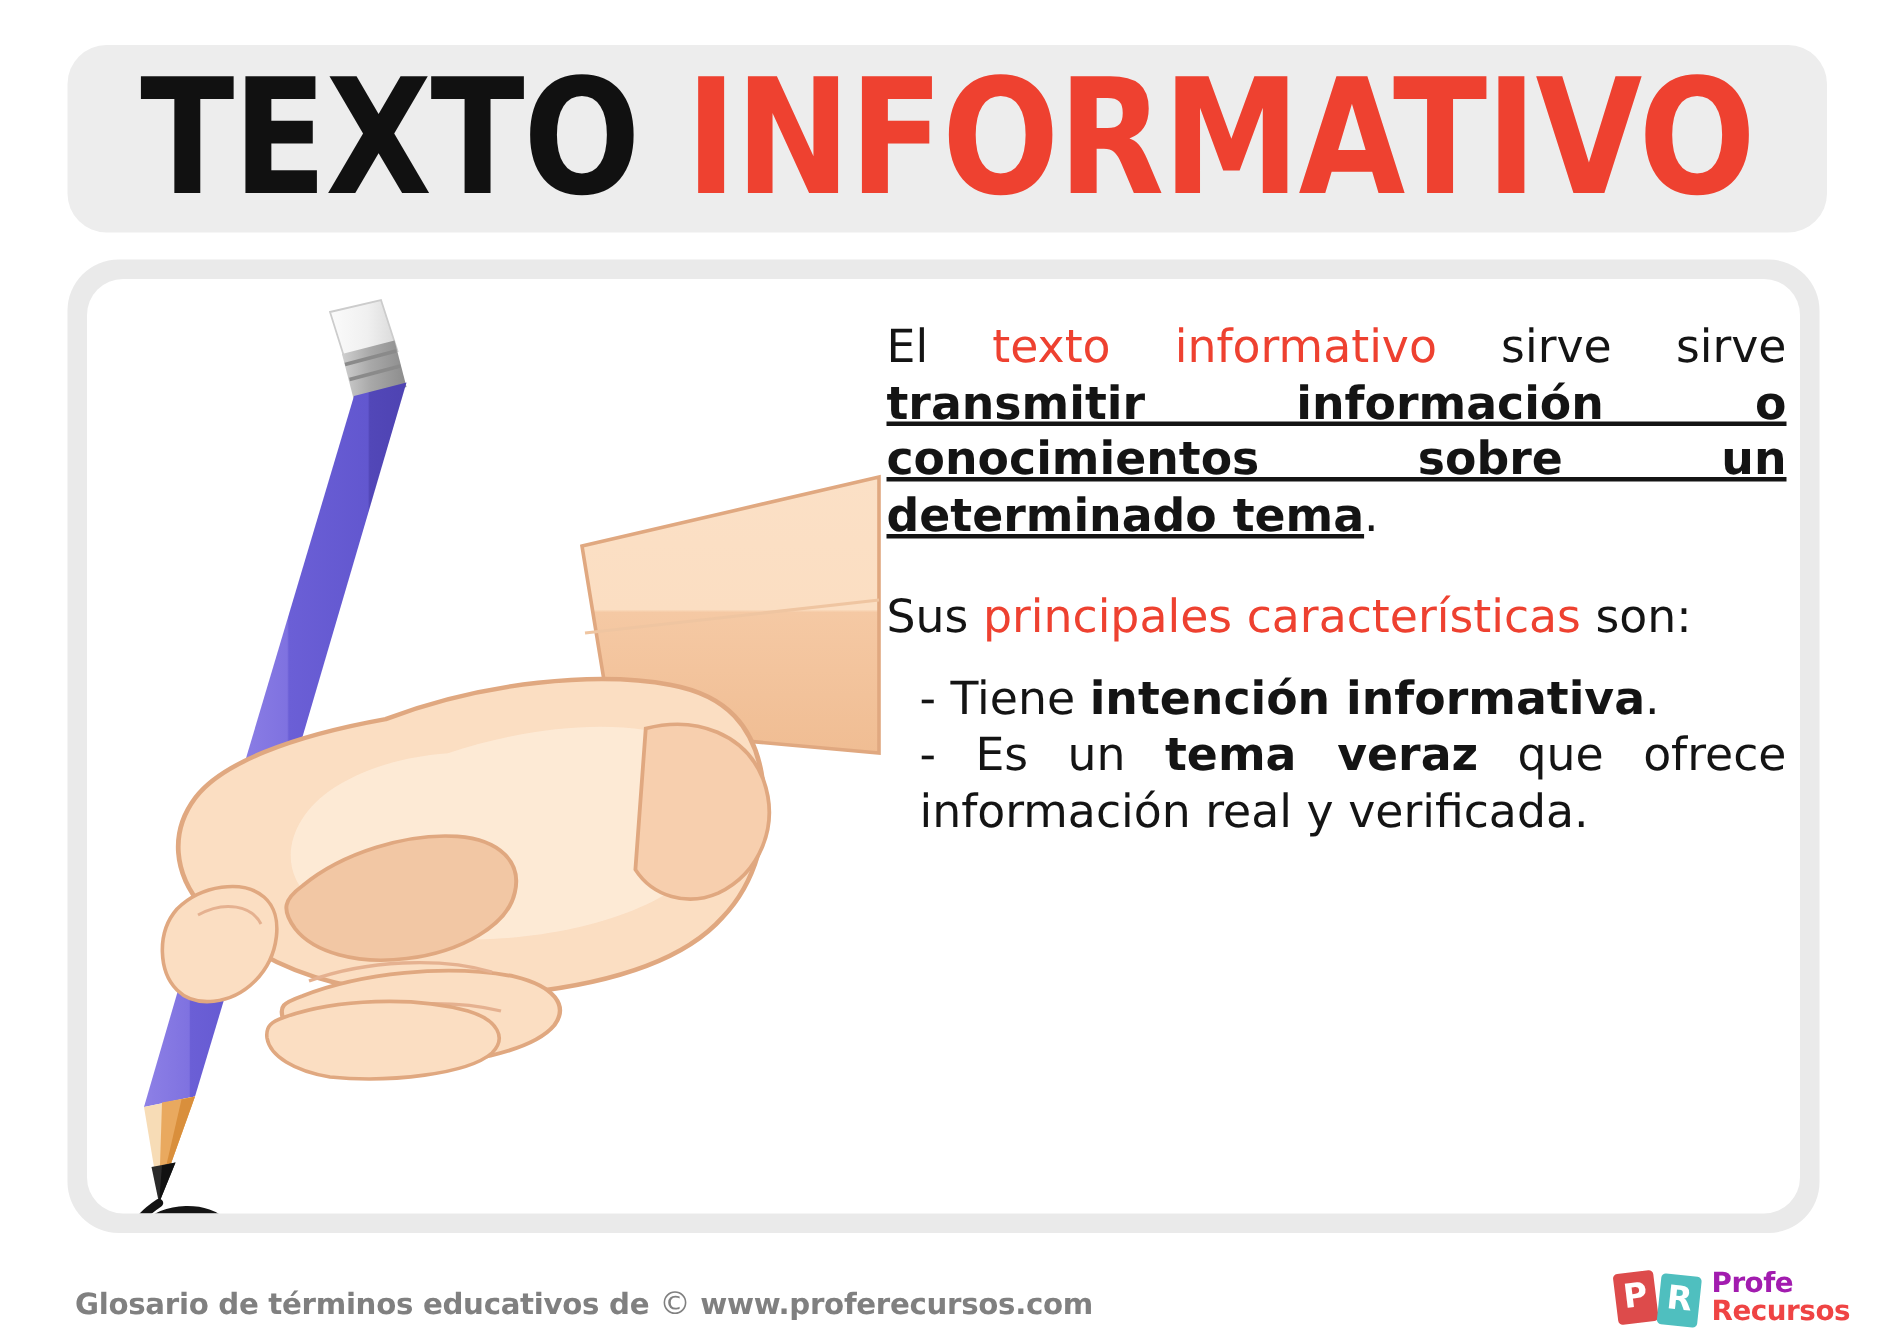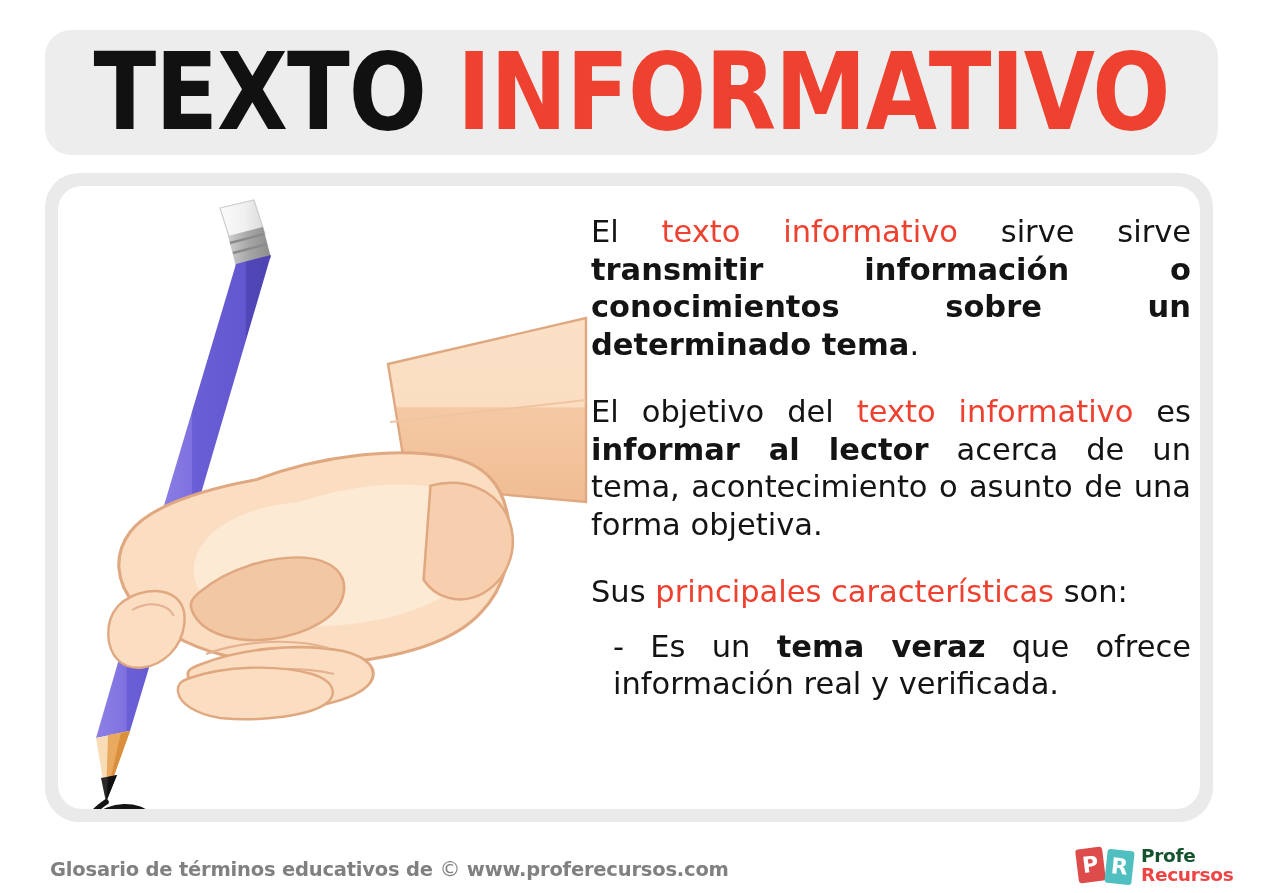--- a/index.html
+++ b/index.html
@@ -87,20 +87,21 @@
   .para {
     text-align: justify;
     text-justify: inter-word;
     margin: 0 0 30px 0;
   }
   .para:last-child { margin-bottom: 0; }
   .para-nospace { margin-bottom: 17px; }
   .red { color: #ee4130; }
   .bu {
     font-weight: bold;
+    text-decoration: underline;
     text-underline-offset: 2px;
   }
   .b { font-weight: bold; }
   .bullets { margin: 0; }
   .bullet {
     text-align: justify;
     text-justify: inter-word;
     padding-left: 22px;
     margin: 0;
   }
@@ -163,21 +164,21 @@
   #logo-word {
     position: absolute;
     left: 66px;
     top: 2px;
     font-family: "DejaVu Sans", sans-serif;
     font-weight: bold;
     font-size: 18.5px;
     line-height: 19px;
     letter-spacing: -0.3px;
   }
-  #logo-word .w-profe { color: #14532d; display: block; }
+  #logo-word .w-profe { color: #a21caf; display: block; }
   #logo-word .w-recursos { color: #ef4444; display: block; }
 </style>
 </head>
 <body>
 
 <div id="header-banner">
   <div id="page-title">
     <span class="t-black">TEXTO</span><span class="t-black">&nbsp;</span><span class="t-red">INFORMATIVO</span>
   </div>
 </div>
@@ -306,27 +307,27 @@
                    C28,656 16,686 36,696
                    C58,707 104,696 108,678"></path>
         </g>
       </svg>
     </div>
 
     <div id="text-column">
 
       <p class="para"><span>El </span><span class="red">texto informativo</span><span> sirve sirve </span><span class="bu">transmitir información o conocimientos sobre un determinado tema</span><span>.</span></p>
 
-      <p class="para"><span>El objetivo del </span><span class="red">texto informativo</span><span> es </span><span class="bu">informar al lector</span><span> acerca de un tema, acontecimiento o asunto de una forma objetiva.</span></p>
 
       <p class="para para-nospace"><span>Sus </span><span class="red">principales características</span><span> son:</span></p>
 
       <div class="bullets">
 
 
+        <p class="bullet"><span>- </span><span>Tiene </span><span class="b">intención informativa</span><span>.</span></p>
 
         <p class="bullet wrap"><span>- </span><span>Es un </span><span class="b">tema veraz</span><span> que ofrece información real y verificada.</span></p>
       </div>
 
     </div>
   </div>
 </div>
 
 <div id="footer">
   <div id="footer-text"><span>Glosario de términos educativos de </span><span class="copy">©</span><span> www.proferecursos.com</span></div>

